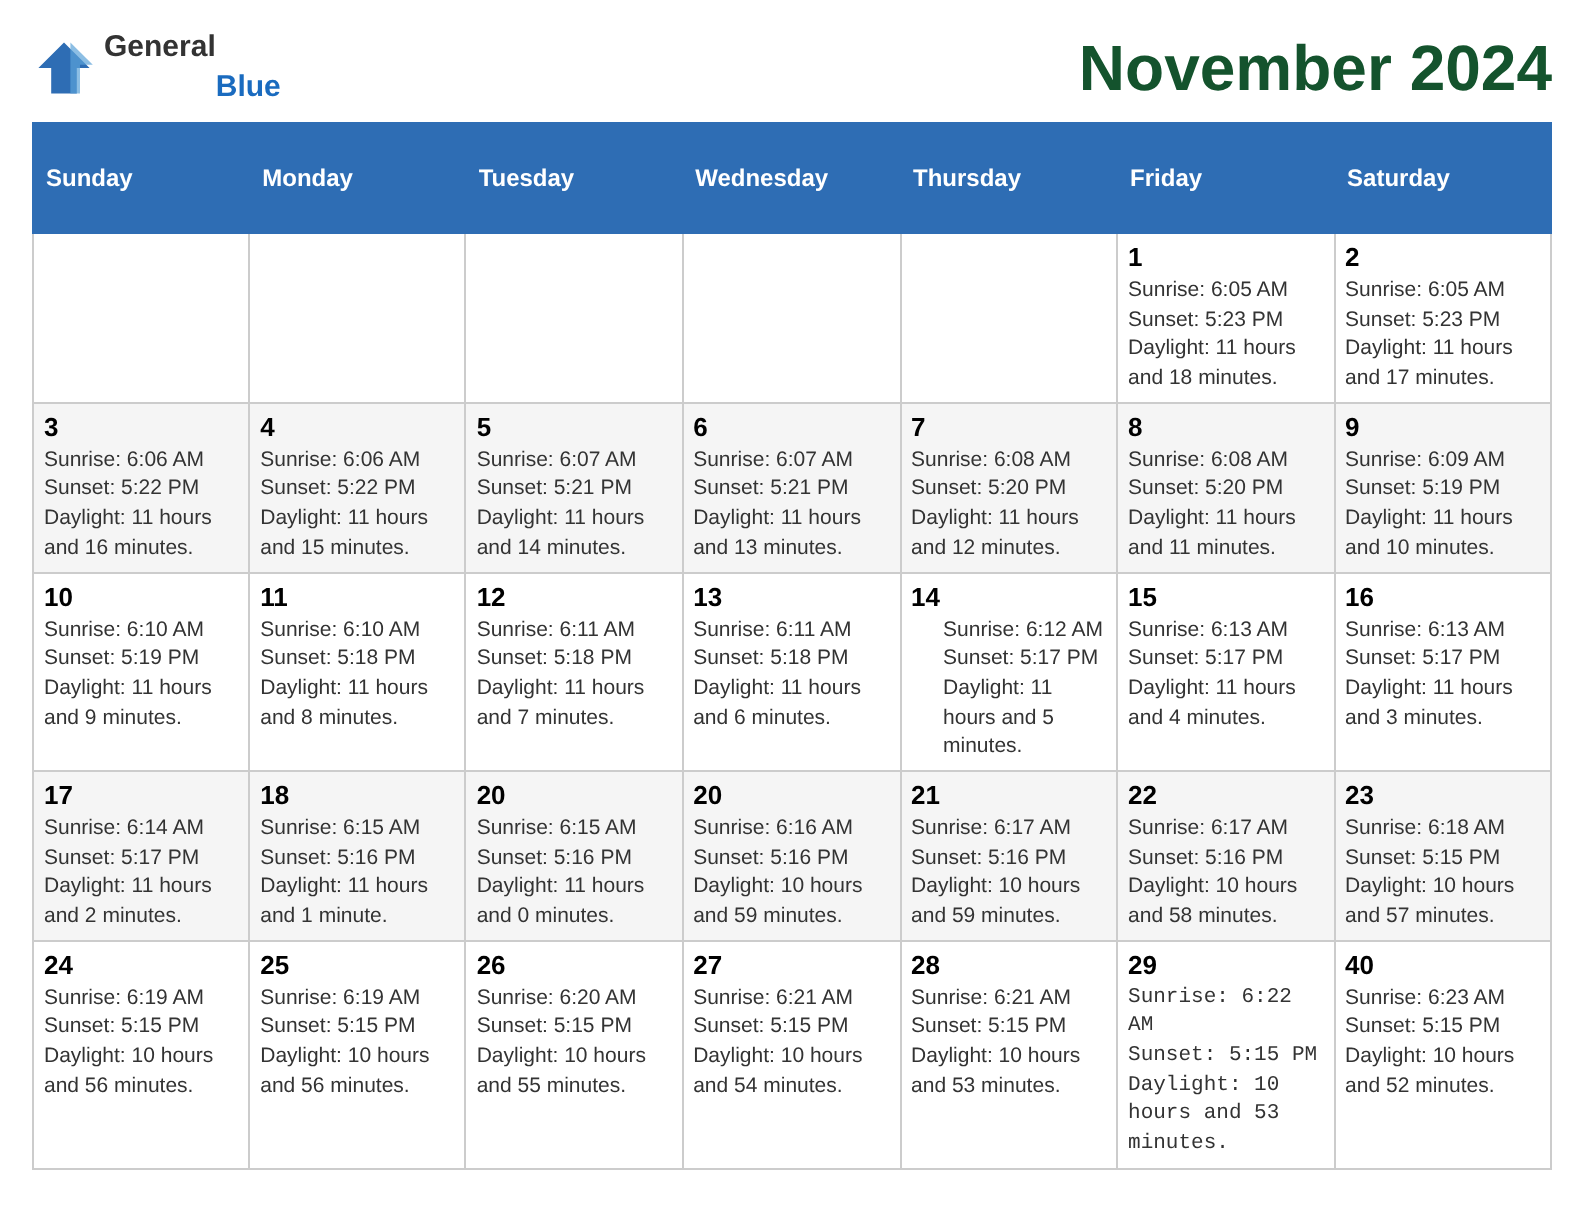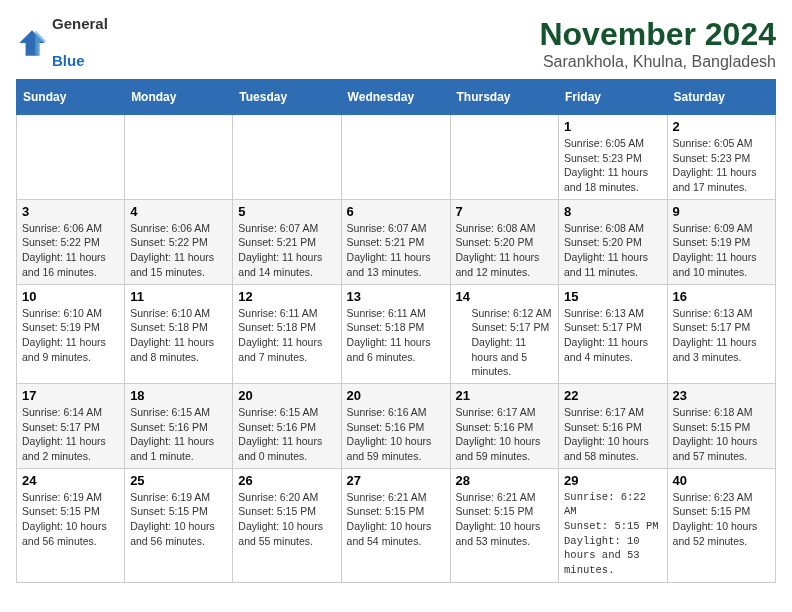--- a/index.html
+++ b/index.html
@@ -16,21 +16,21 @@
       justify-content: space-between;
       margin-bottom: 8px;
     }
     .logo {
       display: flex;
       align-items: center;
       gap: 4px;
     }
     .logo-text {
       display: flex;
-      flex-direction: column;
+      flex-direction: row;
       line-height: 1.1;
     }
     .logo-general {
       font-size: 15px;
       font-weight: bold;
       color: #333;
     }
     .logo-blue {
       font-size: 15px;
       font-weight: bold;
@@ -55,21 +55,21 @@
     }
     .calendar-table {
       width: 100%;
       border-collapse: collapse;
       font-size: 11px;
     }
     .calendar-table th {
       background-color: #2e6db4;
       color: #fff;
       text-align: left;
-      padding: 10px 6px;
+      padding: 20px 6px;
       font-size: 12px;
       font-weight: bold;
       border: 1px solid #2e6db4;
     }
     .calendar-table td {
       vertical-align: top;
       border: 1px solid #ccc;
       padding: 4px 5px;
       width: 110px;
       min-height: 80px;
@@ -103,21 +103,20 @@
         <polygon points="20,4 36,20 28,20 28,36 12,36 12,20 4,20" fill="#2e6db4"></polygon>
         <polygon points="24,4 38,18 30,18 30,36 24,36" fill="#5ba3d9" opacity="0.7"></polygon>
       </svg>
       <div class="logo-text">
         <span class="logo-general">General</span>
         <span class="logo-blue">Blue</span>
       </div>
     </div>
     <div class="title-block">
       <div class="month-title">November 2024</div>
-      <div class="location-title">Sarankhola, Khulna, Bangladesh</div>
     </div>
   </div>
 
   <table class="calendar-table">
     <thead>
       <tr>
       <th>Sunday</th>
           <th>Monday</th>
           <th>Tuesday</th>
           <th>Wednesday</th>

